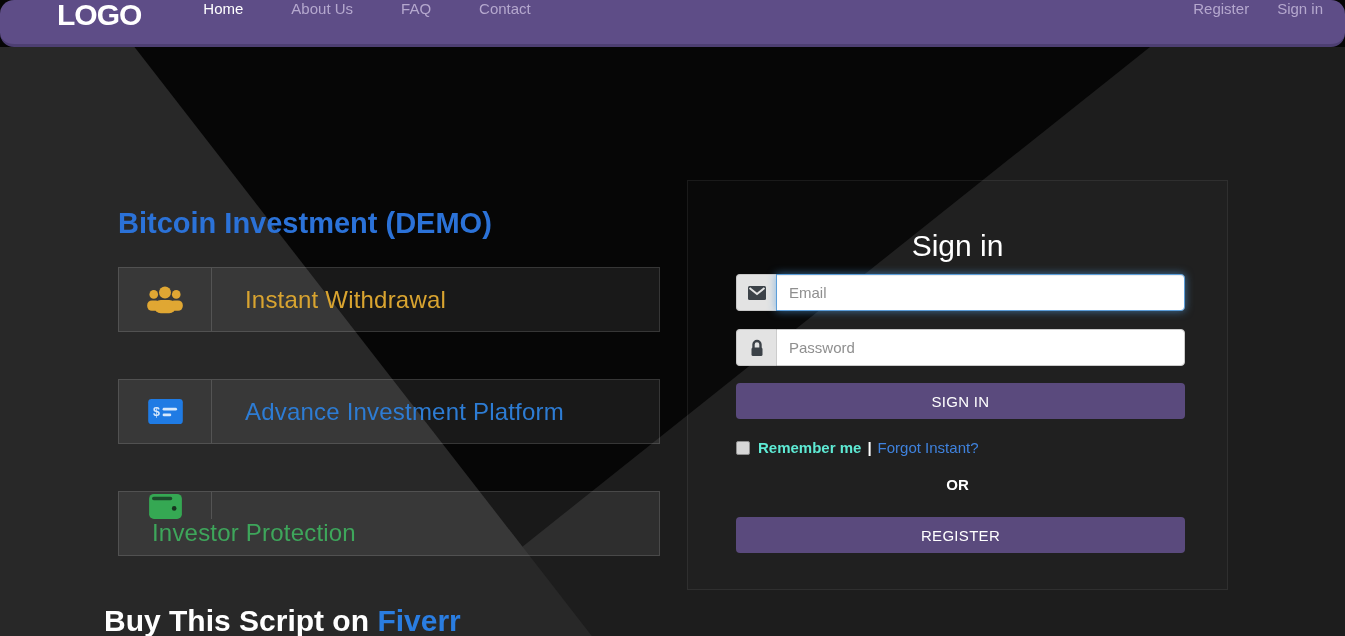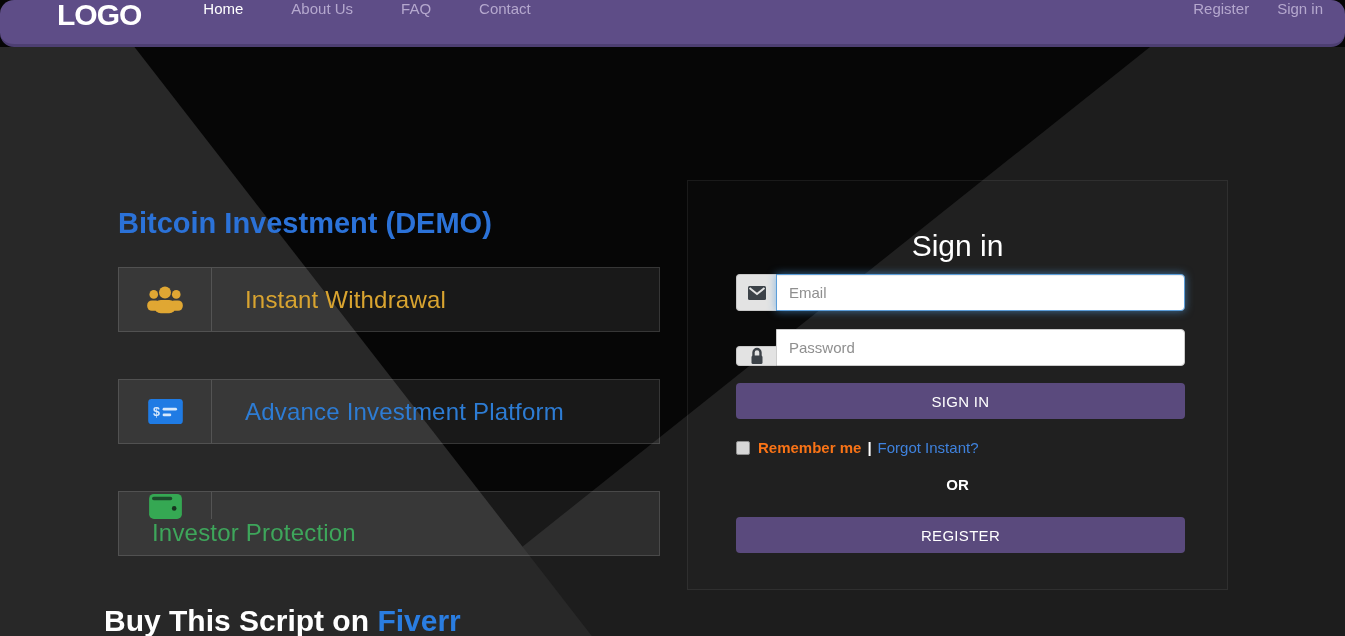--- a/index.html
+++ b/index.html
@@ -43,40 +43,40 @@
   .label-blue  { color:#2d7cd4; }
   .label-green { color:#3ea65b; }
 
   
   .signin-panel { position:absolute; left:687px; top:180px; width:541px; height:410px;
                   border:1px solid rgba(255,255,255,0.07);
                   background:rgba(255,255,255,0.015); z-index:5; }
   .signin-title { position:absolute; left:0; top:48px; width:100%; text-align:center;
                   color:#fff; font-size:30px; font-weight:400; }
   .input-group { position:absolute; left:48px; width:449px; height:37px; display:flex; }
-  .group-email { top:93px; } .group-password { top:148px;align-items:flex-end; }
+  .group-email { top:93px; } .group-password { top:148px; }
   .input-addon { width:40px; background:#e3e3e3; border:1px solid #c8c8c8;
                  border-right:none; border-radius:4px 0 0 4px;
                  display:flex; align-items:center; justify-content:center; }
   .text-input { flex:1; height:37px; font-family:"Liberation Sans", sans-serif;
                 font-size:15px; color:#333; padding:8px 12px; background:#fff;
                 border:1px solid #ccc; border-radius:0 4px 4px 0; outline:none; }
   .text-input::placeholder { color:#8f8f8f; }
   .input-focused { border:1px solid #5b9dd9;
                    box-shadow:inset 0 1px 1px rgba(0,0,0,.075), 0 0 8px rgba(82,158,224,.65); }
   .purple-btn { position:absolute; left:48px; width:449px; height:36px;
                 background:#5a4a7d; border:none; border-radius:4px; color:#fff;
                 font-family:"Liberation Sans", sans-serif; font-size:15px;
                 letter-spacing:0.3px; cursor:pointer; }
   .btn-signin { top:202px; } .btn-register { top:336px; }
   .remember-row { position:absolute; left:48px; top:258px; display:flex;
                   align-items:center; font-size:15px; color:#fff; }
   .checkbox { width:14px; height:14px; background:#d6d6d6; border:1px solid #8f8f8f;
               border-radius:2px; margin-right:8px; cursor:pointer; }
-  .remember-label { font-weight:700; color:#f97316; }
+  .remember-label { font-weight:700; color:#5eead4; }
   .pipe { margin:0 6px; color:#fff; font-weight:700; }
   .forgot-link { color:#3f82dd; cursor:pointer; }
   .or-label { position:absolute; left:0; top:295px; width:100%; text-align:center;
               color:#fff; font-size:15px; font-weight:600; }
 
   
   .footer-line { position:absolute; left:104px; top:604px; font-size:30px;
                  font-weight:700; color:#fff; z-index:5; white-space:nowrap; }
   .fiverr { color:#2a7de1; }
 </style>

